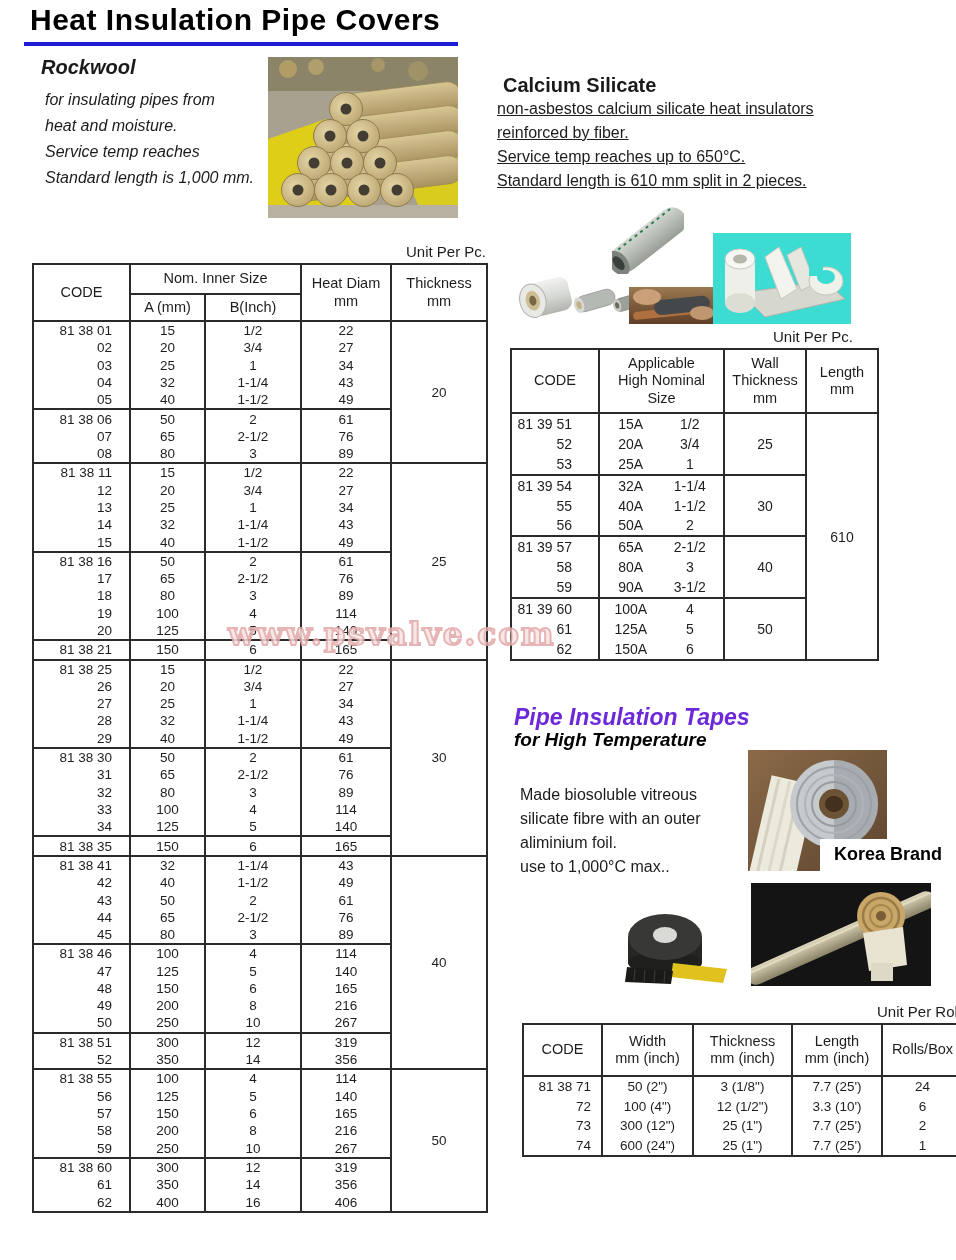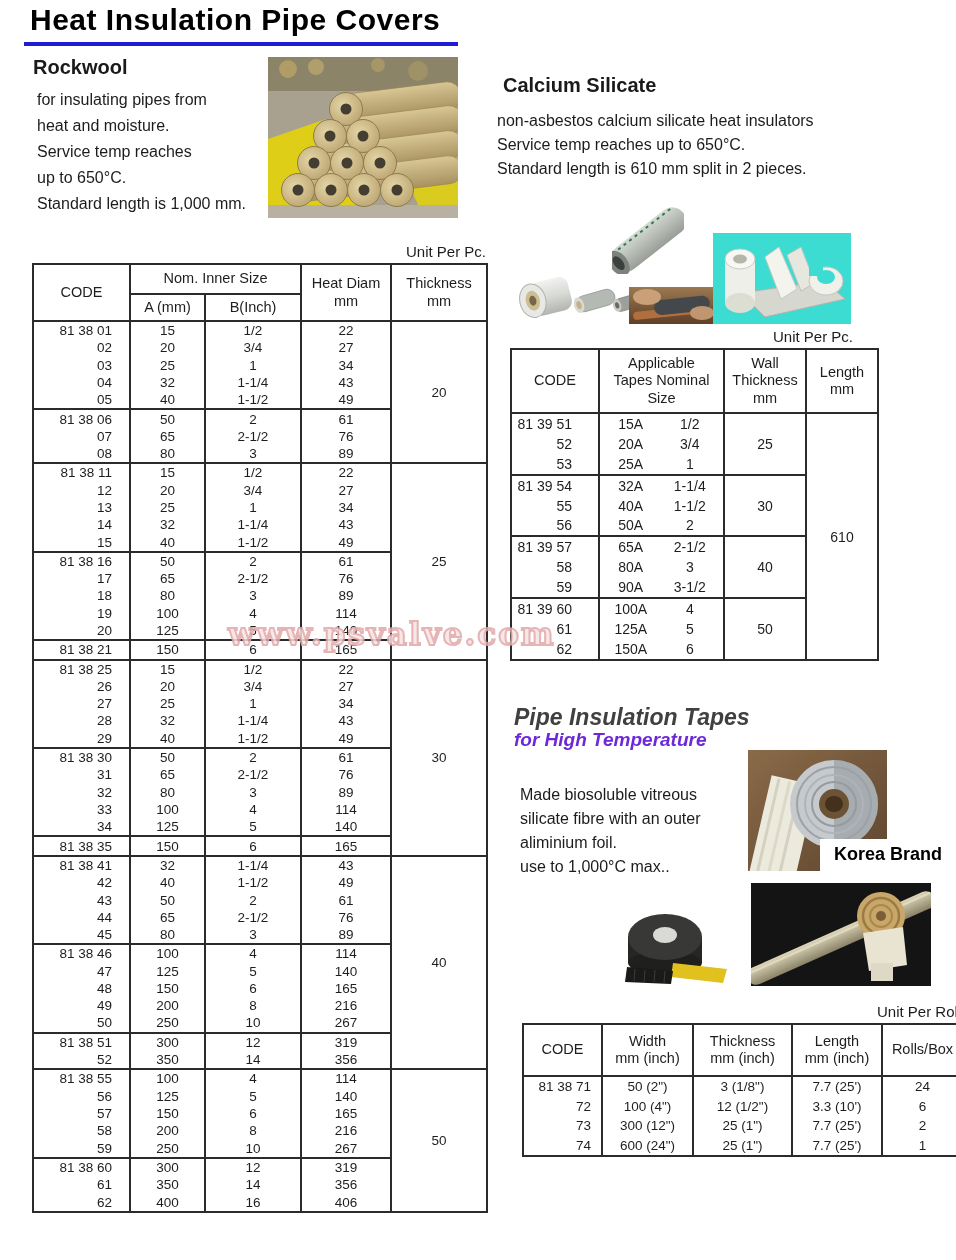--- a/index.html
+++ b/index.html
@@ -6,30 +6,30 @@
   .page{position:relative;width:956px;height:1260px;background:#ffffff;overflow:hidden;
         font-family:"Liberation Sans",sans-serif;color:#1e1e1e;}
 
   
   .title{position:absolute;left:30px;top:3px;font-size:30px;font-weight:bold;color:#000;letter-spacing:0.5px;margin:0;}
   .title-underline{position:absolute;left:24px;top:42px;width:434px;height:4px;background:#1d1dd8;}
 
   
   .sec-head{font-size:20px;font-weight:bold;color:#1a1a1a;}
   .tline{font-size:16px;line-height:26px;color:#1c1c1c;}
-  .rw-info{position:absolute;left:33px;top:56px;width:230px;}
+  .rw-info{position:absolute;left:41px;top:56px;width:230px;font-style:italic;}
   .rw-info .sec-lines{margin-top:8px;padding-left:4px;}
   .cs-info{position:absolute;left:503px;top:74px;width:450px;}
-  .cs-info .sec-lines{margin-top:12px;margin-left:-6px;}
+  .cs-info .sec-lines{margin-left:-6px;text-decoration:underline;}
   .cs-info .tline{line-height:24px;}
 
   
   .tapes-info{position:absolute;left:514px;top:705px;width:260px;}
-  .tapes-head{font-size:23px;font-weight:bold;font-style:italic;color:#404040;line-height:1.05;}
-  .tapes-sub{font-size:19px;font-weight:bold;font-style:italic;color:#6d28d9;}
+  .tapes-head{font-size:23px;font-weight:bold;font-style:italic;color:#6d28d9;line-height:1.05;}
+  .tapes-sub{font-size:19px;font-weight:bold;font-style:italic;color:#000000;}
   .tapes-info .sec-lines{margin-top:32px;padding-left:6px;}
   .tapes-info .tline{line-height:24px;}
   .korea-label{position:absolute;left:820px;top:839px;width:136px;height:32px;background:#fff;
        font-size:18px;font-weight:bold;color:#000;text-align:center;line-height:30px;z-index:6;}
 
   
   .unit-label{font-size:15px;color:#1c1c1c;text-align:right;margin-bottom:3px;}
   table{border-collapse:collapse;table-layout:fixed;background:#fff;}
   th,td{padding:0;font-weight:normal;vertical-align:middle;}
   th{font-size:14.5px;line-height:1.2;text-align:center;}
@@ -76,21 +76,20 @@
 
   <h1 class="title">Heat Insulation Pipe Covers</h1>
   <div class="title-underline"></div>
 
   <section class="rw-info">
     <div class="sec-head">Rockwool</div>
     <div class="sec-lines">
         <div class="tline">for  insulating  pipes from</div>
         <div class="tline">heat and moisture.</div>
         <div class="tline">Service temp  reaches</div>
-        <div class="tline">up to 650°C.</div>
         <div class="tline">Standard length is 1,000 mm.</div>
       </div>
   </section>
 
   <div class="img" style="left:268px;top:57px;">
     <svg width="190" height="161" viewBox="0 0 190 161">
       <defs>
         <linearGradient id="rwbody" x1="0" y1="0" x2="0" y2="1">
           <stop offset="0" stop-color="#d8c695"></stop>
             <stop offset="1" stop-color="#a8925f"></stop>
@@ -139,20 +138,21 @@
           <circle cx="96" cy="133" r="5.5"></circle>
           <circle cx="129" cy="133" r="5.5"></circle>
       </g>
     </svg>
   </div>
 
   <section class="cs-info">
     <div class="sec-head">Calcium Silicate</div>
     <div class="sec-lines">
         <div class="tline">non-asbestos calcium silicate  heat  insulators</div>
+        <div class="tline">reinforced  by  fiber.</div>
         <div class="tline">Service temp  reaches   up to 650°C.</div>
         <div class="tline">Standard length is 610 mm  split in 2 pieces.</div>
       </div>
   </section>
 
   <div class="img" style="left:612px;top:204px;">
     <svg width="72" height="70" viewBox="0 0 72 70">
       <defs>
           <linearGradient id="gpipe" x1="0" y1="0" x2="0" y2="1">
         <stop offset="0" stop-color="#d6dad4"></stop>
@@ -574,21 +574,21 @@
           <col style="width:88px">
           <col style="width:125px">
           <col style="width:82px">
           <col style="width:72px">
         </colgroup>
       <thead>
         <tr>
           <th>CODE</th>
           <th>
             <div>Applicable</div>
-            <div>Tapes Nominal</div>
+            <div>High Nominal</div>
             <div>Size</div>
           </th>
           <th>
             <div>Wall</div>
             <div>Thickness</div>
             <div>mm</div>
           </th>
           <th>
             <div>Length</div>
             <div>mm</div>

